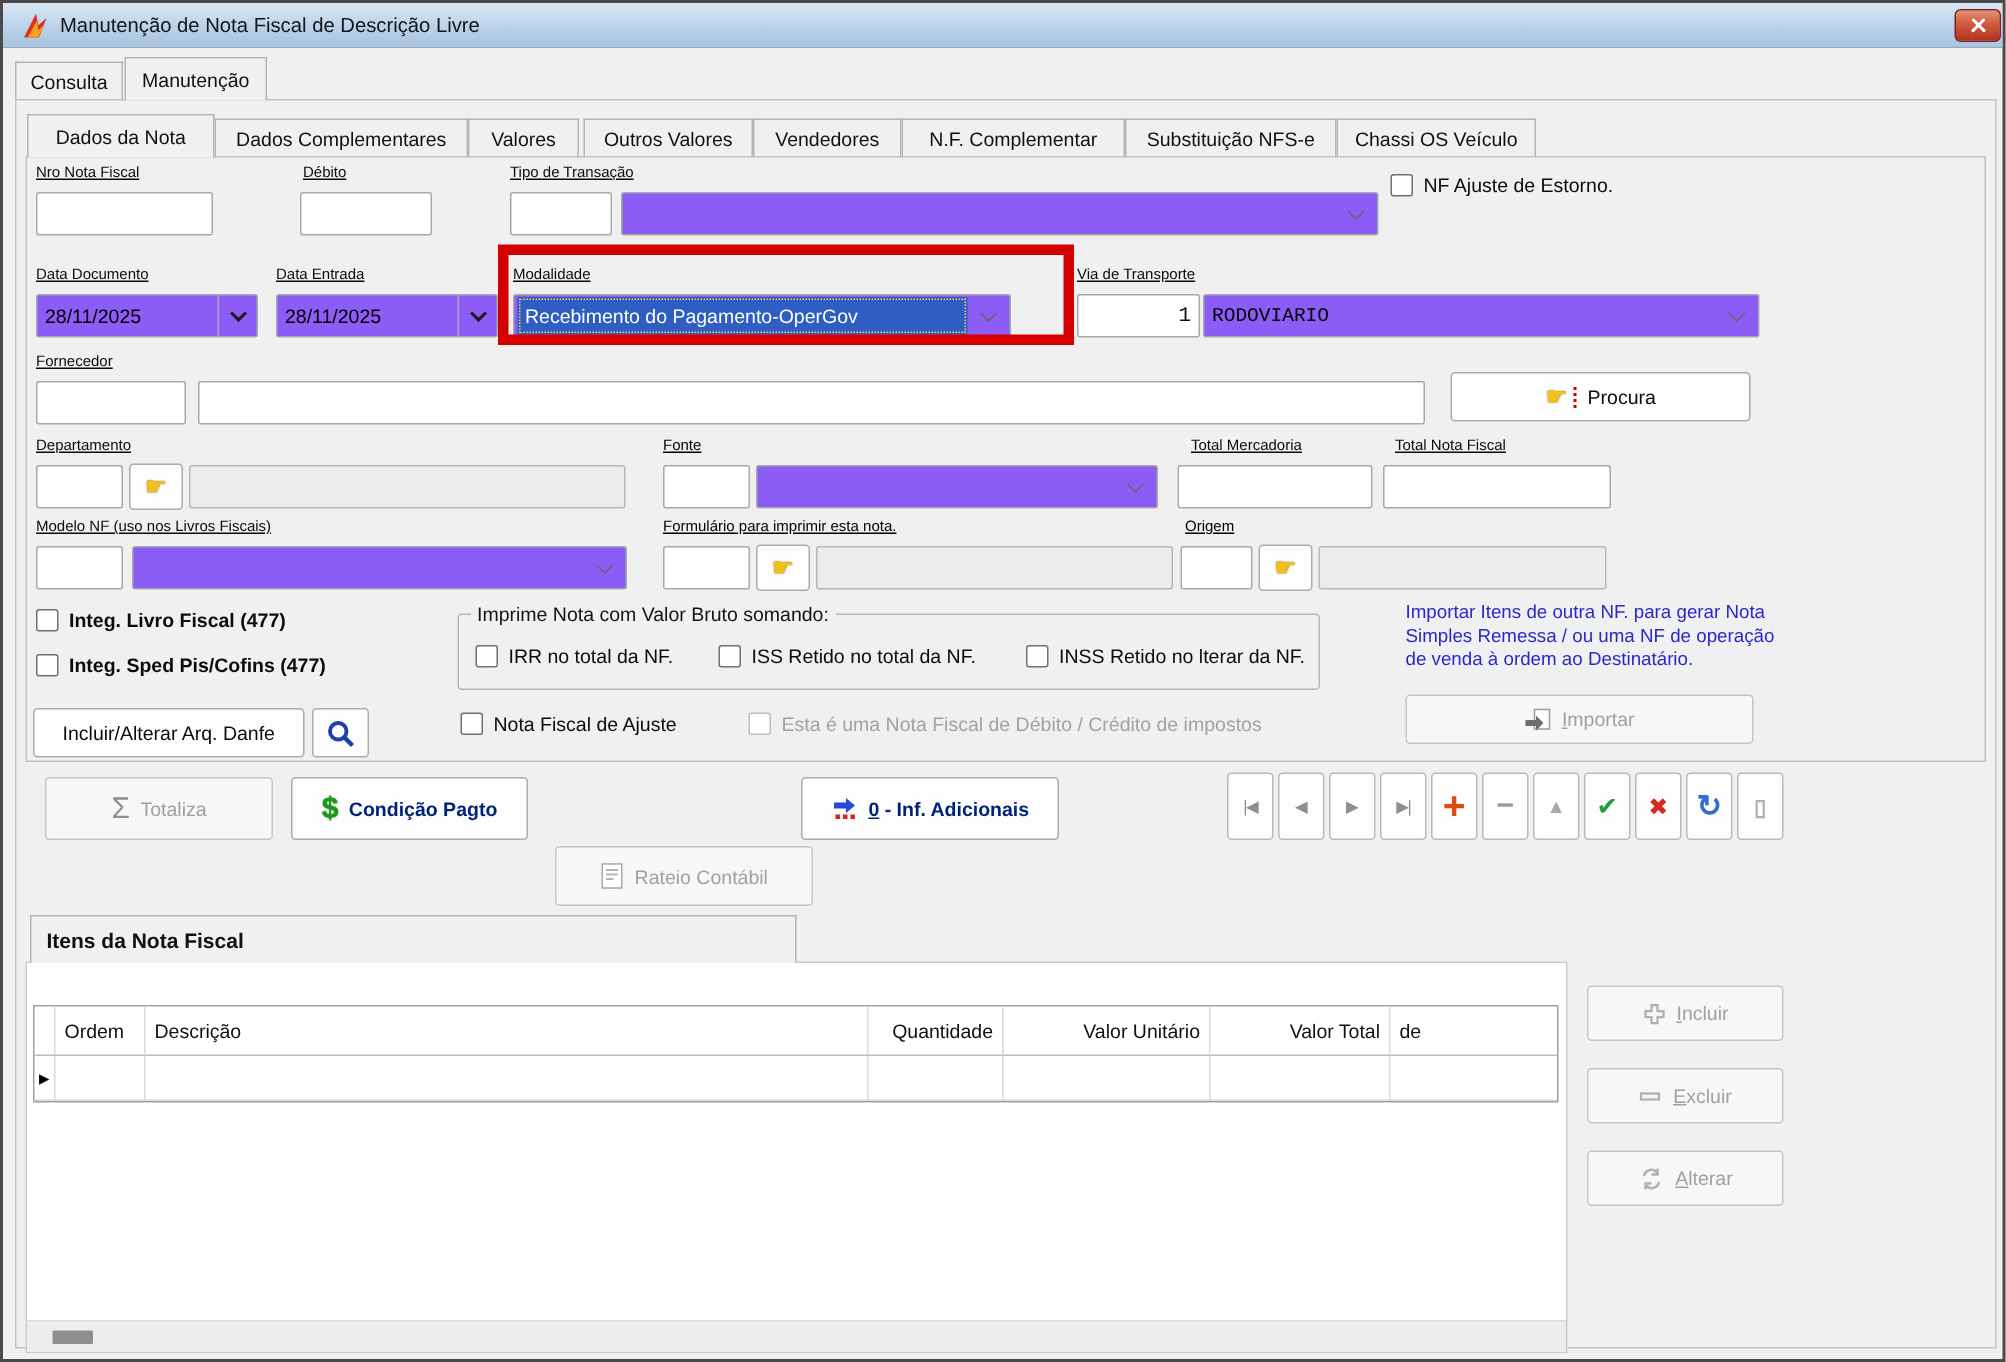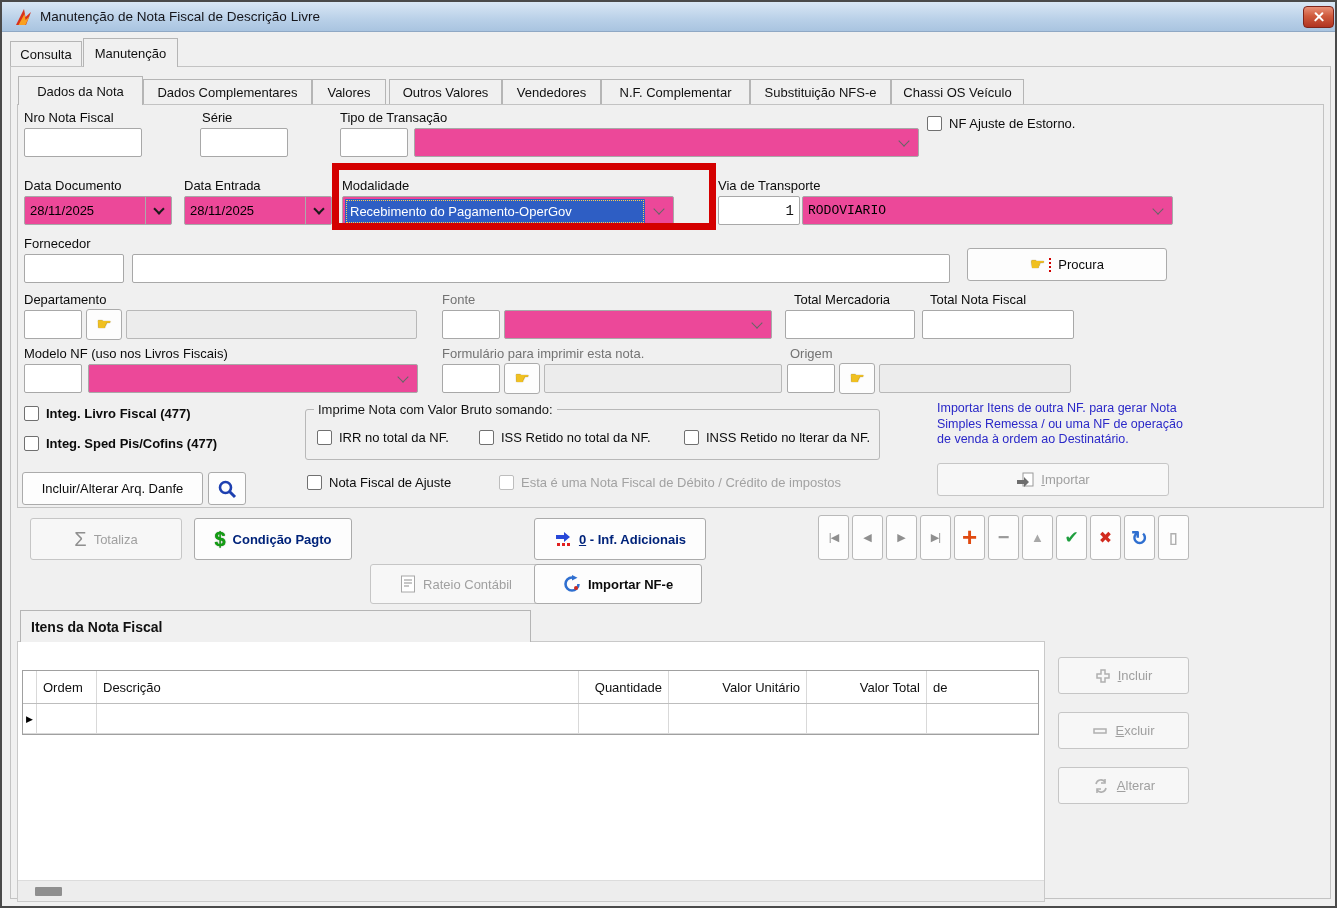--- a/index.html
+++ b/index.html
@@ -11,27 +11,27 @@
   .title-text{left:38px;top:7px;font-size:13.5px;color:#15151a;}
   .close-btn{left:1301px;top:4px;width:31px;height:22px;background:linear-gradient(#e89179,#cf5a3d 45%,#b03421);border:1px solid #7e241a;border-radius:4px;cursor:pointer;}
   .close-btn::before,.close-btn::after{content:"";position:absolute;left:50%;top:50%;width:12px;height:2.4px;background:#fff;border-radius:1px;}
   .close-btn::before{transform:translate(-50%,-50%) rotate(45deg);}
   .close-btn::after{transform:translate(-50%,-50%) rotate(-45deg);}
   
   .tab{background:#f0f0f0;border:1px solid #b5b5b5;border-bottom:none;font-size:13px;color:#111;display:flex;align-items:center;justify-content:center;cursor:pointer;}
   .tab.active{z-index:3;background:#f0f0f0;}
   .pagebox{border:1px solid #c3c3c3;background:#f0f0f0;}
   
-  .lbl{font-size:13px;color:#0b0b0b;white-space:nowrap;}
-  .lbl.blue{color:#737373;}
+  .lbl{font-size:10px;color:#0b0b0b;white-space:nowrap;text-decoration:underline;}
+  .lbl.blue{color:#000000;}
   .inp{background:#fff;border:1px solid #a8a8a8;border-radius:2px;font-size:13px;padding:0 5px;color:#111;}
   .inp.ro{background:#ececec;border-color:#b8b8b8;}
   .txt{display:flex;align-items:center;}
   .mono{font-family:"Liberation Mono","DejaVu Sans Mono",monospace;font-size:14px;}
-  .combo{background:#ec4899;border:1px solid #a8a8a8;border-radius:2px;display:flex;align-items:flex-start;}
+  .combo{background:#8b5cf6;border:1px solid #a8a8a8;border-radius:2px;display:flex;align-items:center;}
   .combo .fill{flex:1;height:100%;display:flex;align-items:center;padding-left:5px;font-size:13px;}
   .arrowzone{width:28px;height:100%;display:flex;align-items:center;justify-content:center;}
   .chev{width:8px;height:8px;border-right:1.6px solid #666;border-bottom:1.6px solid #666;transform:rotate(45deg);margin-top:-4px;}
   .chev.dark{border-color:#1b1b1b;border-width:2px;}
   .dropbtn{width:26px;height:100%;border-left:1px solid #ababab;display:flex;align-items:center;justify-content:center;}
   .sel{background:#2e5ec4;color:#fff;outline:1px dotted #ffce4f;outline-offset:-2px;}
   
   .cb{display:flex;align-items:flex-start;gap:7px;cursor:pointer;}
   .cbx{width:15px;height:15px;background:#fff;border:1px solid #707070;border-radius:2px;flex:none;}
   .cbl{font-size:13px;color:#0b0b0b;line-height:16px;}
@@ -95,21 +95,21 @@
   <div class="abs tab" style="left:748px;top:77px;width:141px;height:26px">
       <span>Substituição NFS-e</span>
     </div>
   <div class="abs tab" style="left:889px;top:77px;width:133px;height:26px">
       <span>Chassi OS Veículo</span>
     </div>
   <div class="abs pagebox" style="left:15px;top:102px;width:1307px;height:404px;background:transparent"></div>
 
   <div class="abs lbl" style="left:22px;top:108px">Nro Nota Fiscal</div>
   <input class="abs inp" style="left: 22px; top: 126px; width: 118px; height: 29px;">
-  <div class="abs lbl" style="left:200px;top:108px">Série</div>
+  <div class="abs lbl" style="left:200px;top:108px">Débito</div>
   <input class="abs inp" style="left: 198px; top: 126px; width: 88px; height: 29px;">
   <div class="abs lbl" style="left:338px;top:108px">Tipo de Transação</div>
   <input class="abs inp" style="left: 338px; top: 126px; width: 68px; height: 29px;">
   <div class="abs combo" style="left:412px;top:126px;width:505px;height:29px">
     <div class="fill"></div>
     <div class="arrowzone">
         <span class="chev"></span>
       </div>
   </div>
   <div class="abs cb" style="left:925px;top:114px">
@@ -300,28 +300,20 @@
   <button class="abs navbtn" style="left:1156px;top:513px;width:31px;height:45px;color:#b0b0b0;font-size:15px;font-weight:bold">
       <span>▯</span>
     </button>
 
   <button class="abs btn dis" style="left:368px;top:562px;width:172px;height:40px">
     <svg width="16" height="18" viewBox="0 0 16 18">
         <rect x="1.5" y="1" width="13" height="16" fill="#fff" stroke="#a8a8a8"></rect>
         <path d="M4 5 h8 M4 8 h8 M4 11 h5" stroke="#b5b5b5" stroke-width="1.4"></path>
       </svg>
     <span>Rateio Contábil</span>
-  </button>
-  <button class="abs btn" style="left:532px;top:562px;width:168px;height:40px;font-weight:600">
-    <svg width="18" height="18" viewBox="0 0 18 18">
-        <path d="M9 2.5 a6.5 6.5 0 1 0 6.5 6.5" fill="none" stroke="#2f6fd0" stroke-width="2.6"></path>
-        <path d="M9 0 l5.5 2.8 -5.5 2.8 z" fill="#2f6fd0"></path>
-        <circle cx="13" cy="13" r="2" fill="#d22a1e"></circle>
-      </svg>
-    <span>Importar NF-e</span>
   </button>
 
   <div class="abs tab" style="left:18px;top:608px;width:511px;height:32px;justify-content:flex-start;padding-left:10px;font-weight:bold;font-size:14px;z-index:2">
       <span>Itens da Nota Fiscal</span>
     </div>
   <div class="abs" style="left:15px;top:639px;width:1028px;height:261px;background:#fff;border:1px solid #c9c9c9"></div>
 
   <div class="abs" style="left:20px;top:668px;width:1017px;height:65px;border:1px solid #a0a0a0;background:#fff">
     <div style="display:flex;height:33px;border-bottom:1px solid #bdbdbd">
       <div class="gridcell" style="width:14px;padding:0"></div>

